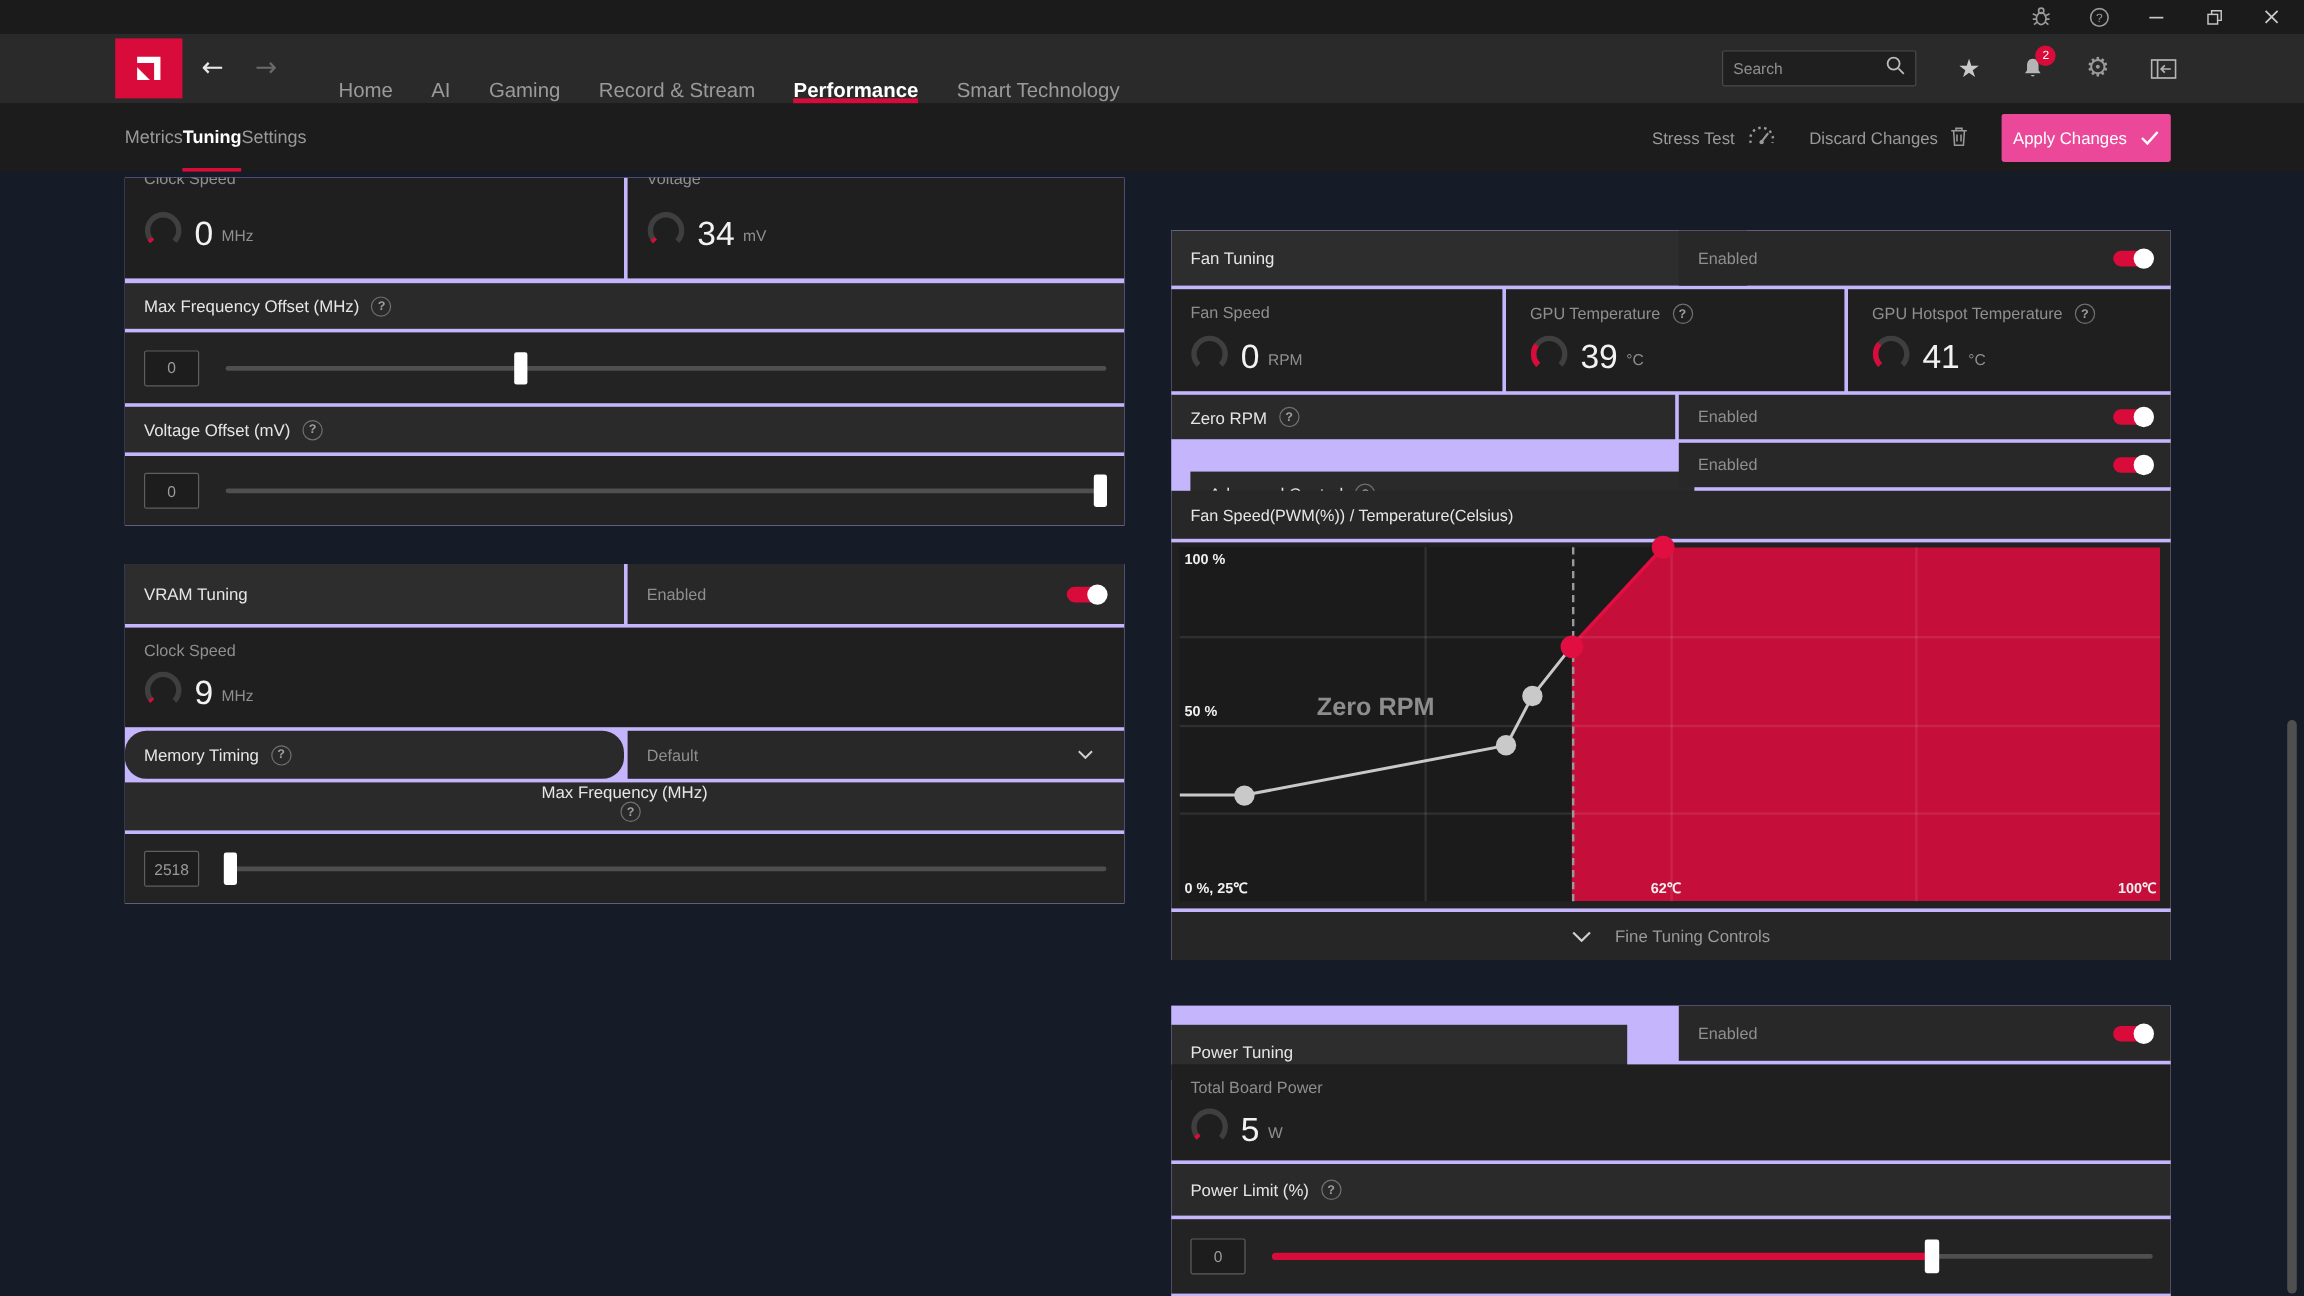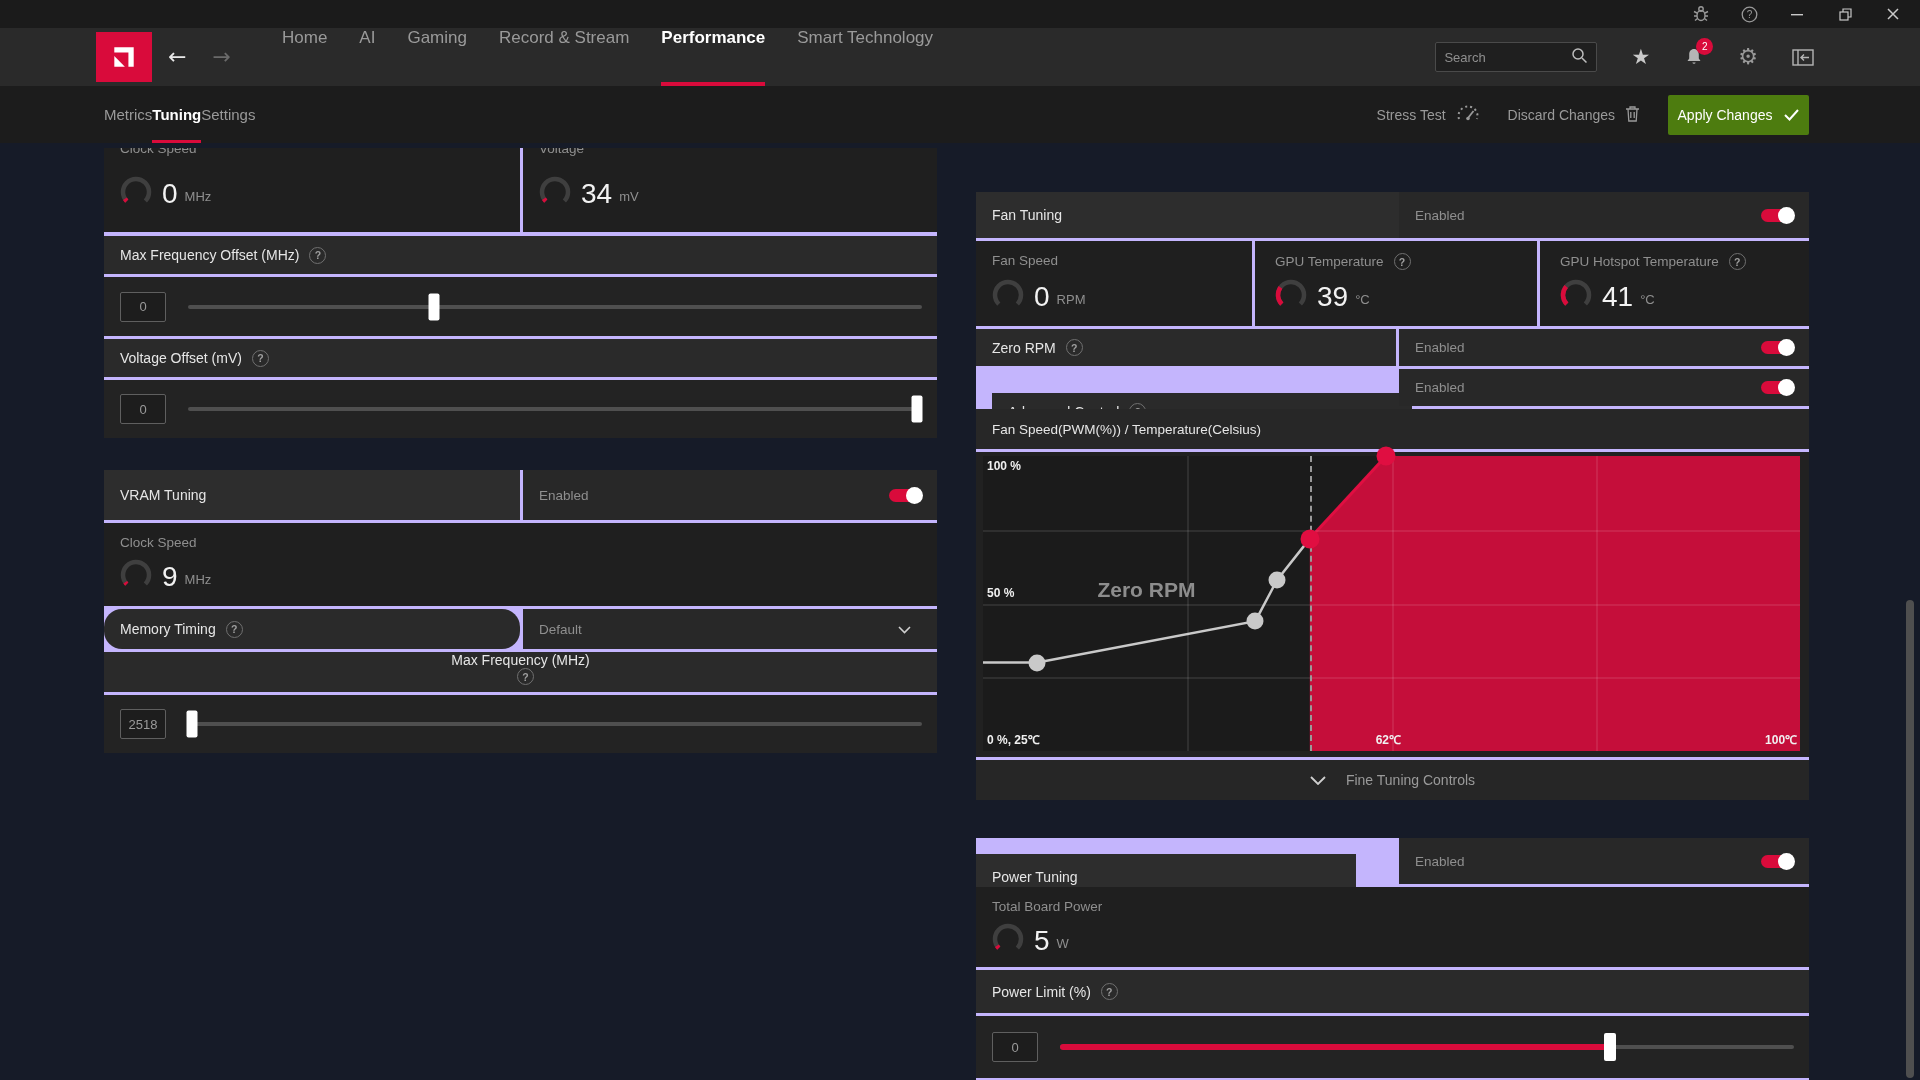--- a/index.html
+++ b/index.html
@@ -13,21 +13,21 @@
   .tb-btn{display:flex;align-items:center;justify-content:center;width:18px;height:18px;cursor:pointer;}
   .navbar{position:absolute;left:0;top:28px;width:100%;height:58px;background:#2a2a2a;
     display:flex;align-items:center;z-index:29;}
   .logo{position:absolute;left:96px;top:4px;width:56px;height:50px;background:#d90b3b;
     display:flex;align-items:center;justify-content:center;}
   .nav-arrows{position:absolute;left:168px;display:flex;gap:26px;align-items:center;}
   .uni-icon{font-family:"DejaVu Sans",sans-serif;line-height:1;}
   .arrow-back{color:#e8e8e8;font-size:22px;cursor:pointer;}
   .arrow-fwd{color:#6a6a6a;font-size:22px;cursor:pointer;}
   .nav-tabs{position:absolute;left:282px;height:100%;display:flex;align-items:center;gap:32px;}
-  .nav-tab{position:relative;height:100%;display:flex;align-items:flex-start;color:#9a9a9a;
+  .nav-tab{position:relative;height:100%;display:flex;align-items:flex-end;color:#9a9a9a;
     font-size:17px;cursor:pointer;white-space:nowrap;}
   .nav-tab.active{color:#ffffff;font-weight:700;}
   .nav-tab.active .underline{position:absolute;left:0;right:0;bottom:0;height:4px;background:#d90b3b;}
   .nav-right{position:absolute;right:106px;display:flex;align-items:center;gap:34px;}
   .searchbox{width:162px;height:30px;background:#1f1f1f;border:1px solid #4a4a4a;border-radius:2px;
     display:flex;align-items:center;padding:0 8px;}
   .searchbox input{flex:1;background:transparent;border:none;outline:none;color:#bdbdbd;
     font-size:13px;font-family:inherit;min-width:0;}
   .searchbox input::placeholder{color:#8f8f8f;}
   .icon-btn{position:relative;display:flex;align-items:center;justify-content:center;cursor:pointer;}
@@ -37,21 +37,21 @@
     background:#d90b3b;color:#fff;font-size:10px;display:flex;align-items:center;justify-content:center;}
   .subnav{position:absolute;left:0;top:86px;width:100%;height:57px;background:#1c1c1c;
     display:flex;align-items:center;z-index:28;}
   .subnav-tabs{position:absolute;left:104px;height:100%;display:flex;}
   .sub-tab{position:relative;height:100%;display:flex;align-items:center;color:#9a9a9a;
     font-size:15px;cursor:pointer;}
   .sub-tab.active{color:#fff;font-weight:700;}
   .sub-tab.active .underline{position:absolute;left:0;right:0;bottom:0;height:3px;background:#d90b3b;}
   .subnav-right{position:absolute;right:111px;display:flex;align-items:center;gap:28px;}
   .sub-action{display:flex;align-items:center;gap:10px;color:#9a9a9a;font-size:14px;cursor:pointer;}
-  .apply-btn{width:141px;height:40px;background:#4d7c0f;color:#fff;font-size:14px;border:none;
+  .apply-btn{width:141px;height:40px;background:#ec4899;color:#fff;font-size:14px;border:none;
     border-radius:2px;display:flex;align-items:center;justify-content:center;gap:12px;cursor:pointer;
     font-family:inherit;}
 
   
   .panel{position:absolute;width:833px;background:#c4b5fd;overflow:hidden;}
   .row{position:absolute;left:0;right:0;display:flex;align-items:center;padding:0 16px;}
   .cell{position:absolute;top:0;bottom:0;display:flex;align-items:center;padding:0 16px;}
   .bg-header{background:#2d2d2d;} .bg-header2{background:#282828;}
   .bg-gauge{background:#1f1f1f;} .bg-label{background:#2a2a2a;} .bg-slider{background:#232323;}
   .lbl{color:#e6e6e6;font-size:14px;white-space:nowrap;}

